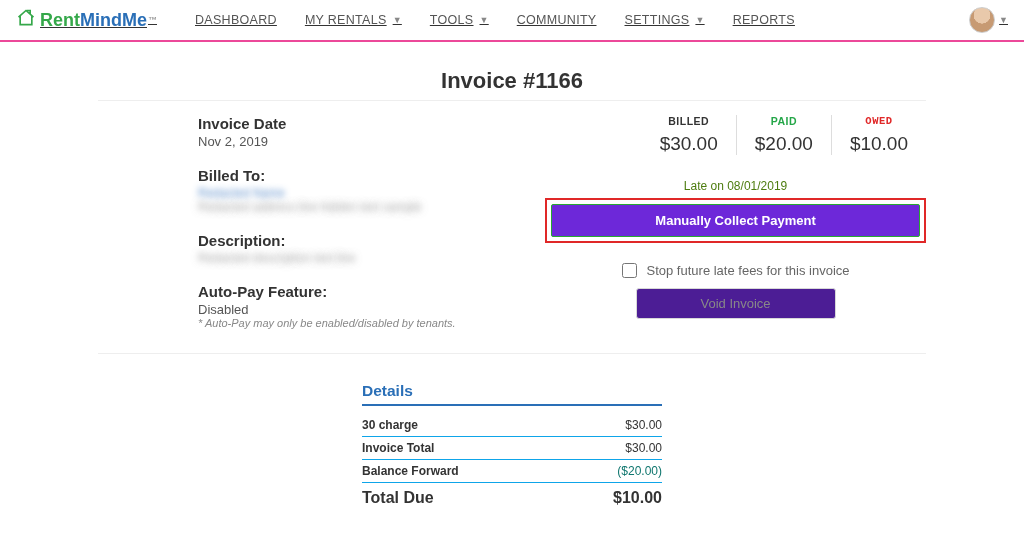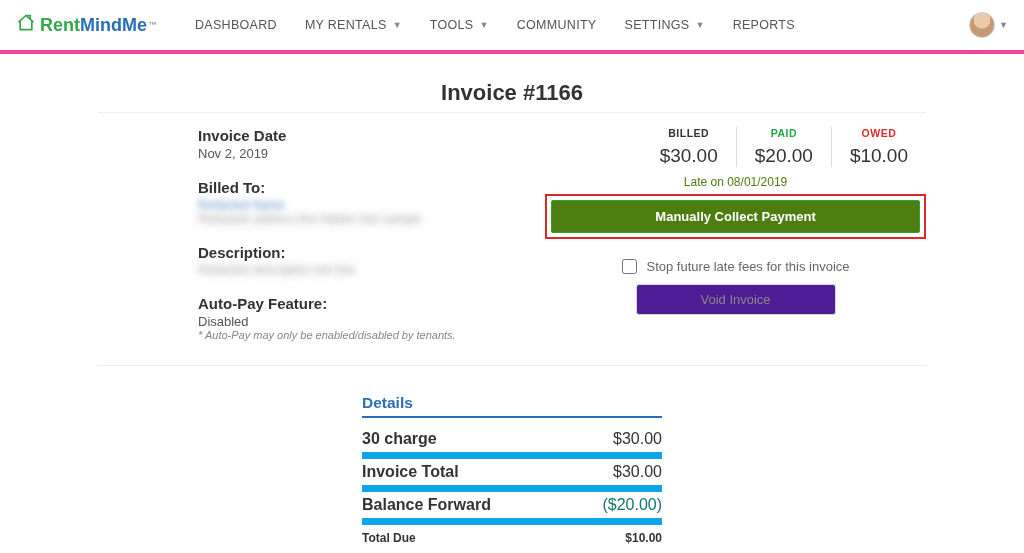--- a/index.html
+++ b/index.html
@@ -1,17 +1,17 @@
 <!DOCTYPE html>
 <html><head>
 <meta charset="utf-8">
 <style>
 * { box-sizing: border-box; margin: 0; padding: 0; }
 body { font-family: "Segoe UI", Arial, sans-serif; font-size: 14px; color: #333; background: #fff; width: 1024px; }
-.topbar { display: flex; align-items: center; padding: 8px 16px; border-bottom: 4px solid #ec4899; height: 54px; }
+.topbar { display: flex; align-items: center; padding: 8px 16px; border-bottom: 2px solid #ec4899; height: 42px; text-decoration: underline; }
 .logo { display: flex; align-items: center; font-weight: 700; font-size: 18px; }
 .logo .rent { color: #35a84a; }
 .logo .mindme { color: #2a6fb7; }
 .logo .tm { color:#999; font-size:9px; vertical-align: top; margin-left:1px; }
 .house-icon { display:inline-block; margin-right:4px; }
 .nav { display: flex; gap: 8px; margin-left: 28px; }
 .nav-item { font-size: 12.5px; letter-spacing: .3px; color:#555; padding: 8px 10px; cursor: pointer; display:flex; align-items:center; gap:6px; }
 .caret { font-size: 9px; color:#888; }
 .flex-spacer { flex: 1; }
 .avatar-wrap { display:flex; align-items:center; gap:4px; cursor:pointer; }
@@ -24,43 +24,43 @@
 .leftcol { flex: 0 0 54%; padding-left: 100px; }
 .rightcol { flex: 1; }
 
 .label { font-weight: 700; font-size: 15px; margin-bottom: 2px; }
 .value { color:#555; font-size: 13px; }
 .note { color:#888; font-size: 11px; font-style: italic;}
 .block { margin-bottom: 18px; }
 .blur { color: transparent; text-shadow: 0 0 7px rgba(120,120,120,.7); user-select:none; font-size:12px; }
 .blur.name { text-shadow: 0 0 6px rgba(46,110,189,.8); }
 
-.amounts { display:flex; justify-content:flex-end; margin-bottom:8px; }
+.amounts { display:flex; justify-content:flex-end; margin-bottom:24px; }
 .amount-box { text-align:center; padding: 0 18px; }
 .amount-box + .amount-box { border-left: 1px solid #ddd; }
 .amount-head { font-size: 10.5px; font-weight: 700; letter-spacing:.5px; }
 .billed { color:#333; }
 .paid { color:#24a648; }
-.owed { color:#e02828; }
+.owed { color:#e02828;font-family:Liberation Mono, monospace; }
 .amount-val { font-size: 19px; margin-top: 6px; }
 
 .late { text-align:center; color:#4d7c0f; font-size: 12px; margin: 8px 0 5px 0;}
 
 .highlight-wrap { border: 2px solid #e02828; padding: 4px; margin: 0 0 20px 0; display:flex; justify-content:center;}
-.btn-green { background:#4d7c0f; color:#fff; border:1px solid #28a733; width:100%; text-align:center; padding:8px 0; font-weight:700; font-size:13px; cursor:pointer; border-radius:2px;}
+.btn-green { background:#6d28d9; color:#fff; border:1px solid #28a733; width:100%; text-align:center; padding:8px 0; font-weight:700; font-size:13px; cursor:pointer; border-radius:2px;}
 .btn-plain { background:#4c1d95; color:#888; border:1px solid #d8d8d8; width:200px; text-align:center; padding:7px 0; cursor:pointer; border-radius:3px; display:block; margin:10px auto 0 auto; font-size:13px;}
 .checkbox-row { display:flex; justify-content:center; align-items:center; gap:10px; color:#666; font-size:13px; }
 .checkbox-row input { width:15px; height:15px; }
 
 .details-wrap { width: 300px; margin: 28px auto 0 auto; }
 .details-title { color:#2a6fb7; font-weight:700; font-size:15.5px; padding-bottom:4px; border-bottom: 2px solid #2a6fb7; margin-bottom:8px;}
-.drow { display:flex; justify-content:space-between; padding: 4px 0; border-bottom: 7px solid #0ea5e9; font-size:16px;}
+.drow { display:flex; justify-content:space-between; padding: 4px 0; border-bottom: 1px solid #0ea5e9; font-size:12px;}
 .drow .dl { font-weight:700; }
 .drow.red .dv { color:#0f766e; }
-.drow.total { border-bottom: none; font-size: 12px; padding-top: 6px;}
+.drow.total { border-bottom: none; font-size: 16px; padding-top: 6px;}
 .drow.total .dl, .drow.total .dv { font-weight:700; }
 </style>
 </head>
 <body>
 
 <div class="topbar">
   <div class="logo">
     <span class="house-icon">
       <svg width="20" height="20" viewBox="0 0 24 24">
           <path fill="none" stroke="#35a84a" stroke-width="2" d="M3 11 L12 3 L21 11 M5 10 V20 H19 V10 M14 6 V3 H17 V8"></path>

